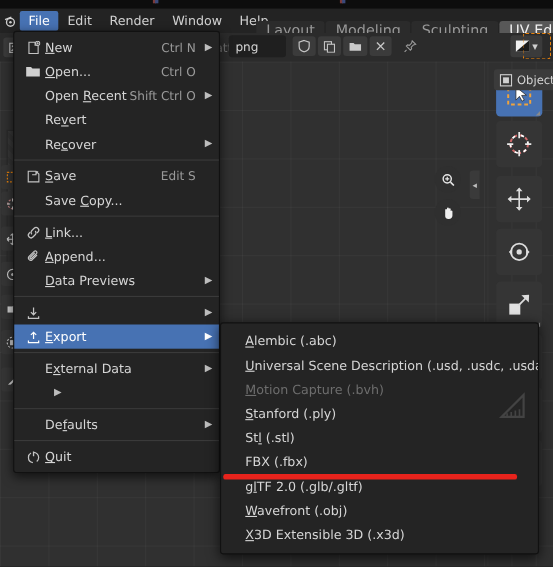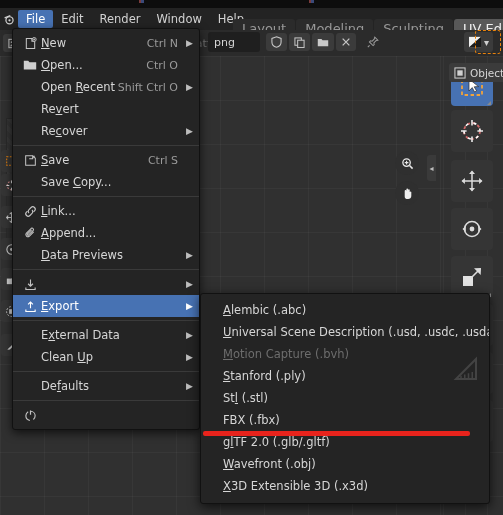--- a/index.html
+++ b/index.html
@@ -469,21 +469,21 @@
 
     <div class="mi">
       <span class="ico">
         <svg width="13" height="13" viewBox="0 0 14 14">
             <path d="M1.8 12.2V1.8h7.6l2.8 2.8v7.6z" fill="none" stroke="#c4c4c4" stroke-width="1.1"></path>
             <path d="M9.4 1.8v3.4H5.6" fill="none" stroke="#c4c4c4" stroke-width="1.1"></path>
             <path d="M9.4 4 L11.4 2" stroke="#c4c4c4" stroke-width="1.1"></path>
           </svg>
       </span>
       <span class="lbl"><span class="u">S</span>ave</span>
-      <span class="acc">Ctrl S</span>
+      <span class="acc">Edit S</span>
       <span class="arr"></span>
     </div>
 
 
     <div class="mi">
       <span class="ico"></span>
       <span class="lbl">Save <span class="u">C</span>opy...</span>
       <span class="acc"></span>
       <span class="arr"></span>
     </div>
@@ -550,21 +550,20 @@
 
     <div class="mi">
       <span class="ico"></span>
       <span class="lbl">E<span class="u">x</span>ternal Data</span>
       <span class="acc"></span>
       <span class="arr">▶</span>
     </div>
 
     <div class="mi">
       <span class="ico"></span>
-      <span class="lbl">Clean <span class="u">U</span>p</span>
       <span class="acc"></span>
       <span class="arr">▶</span>
     </div>
 
     <div class="msep"></div>
 
     <div class="mi">
       <span class="ico"></span>
       <span class="lbl">De<span class="u">f</span>aults</span>
       <span class="acc"></span>
@@ -573,20 +572,21 @@
 
     <div class="msep"></div>
 
     <div class="mi">
       <span class="ico">
         <svg width="13" height="13" viewBox="0 0 14 14">
             <circle cx="7" cy="7.4" r="5" fill="none" stroke="#c4c4c4" stroke-width="1.2" stroke-dasharray="12 4" transform="rotate(-90 7 7.4)"></circle>
             <path d="M7 1.6v4.6" stroke="#c4c4c4" stroke-width="1.3"></path>
           </svg>
       </span>
+      <span class="lbl"><span class="u">Q</span>uit</span>
       <span class="acc"></span>
       <span class="arr"></span>
     </div>
   </div>
 
   <div class="submenu">
     <div class="sm-deco">
       <svg width="30" height="34" viewBox="0 0 24 24">
         <path d="M4 20 L20 20 L20 4 Z" fill="none" stroke="#cfcfcf" stroke-width="1.6"></path>
         <path d="M8 20v-2.6M11 20v-3.6M14 20v-4.6M17 20v-5.6" stroke="#cfcfcf" stroke-width="1.2"></path>

